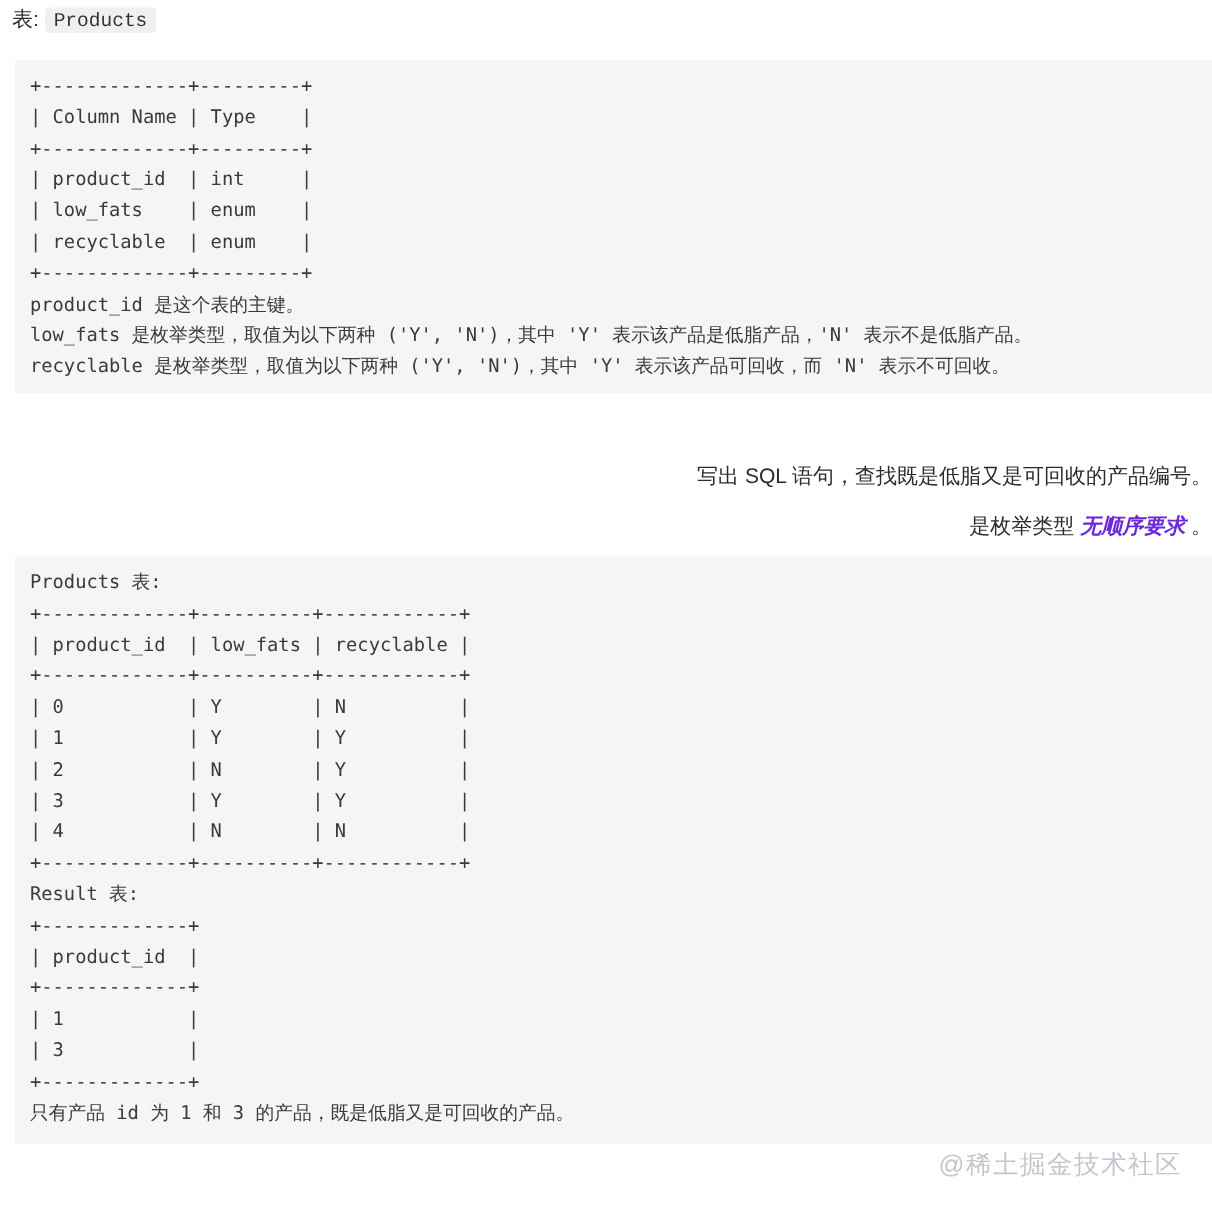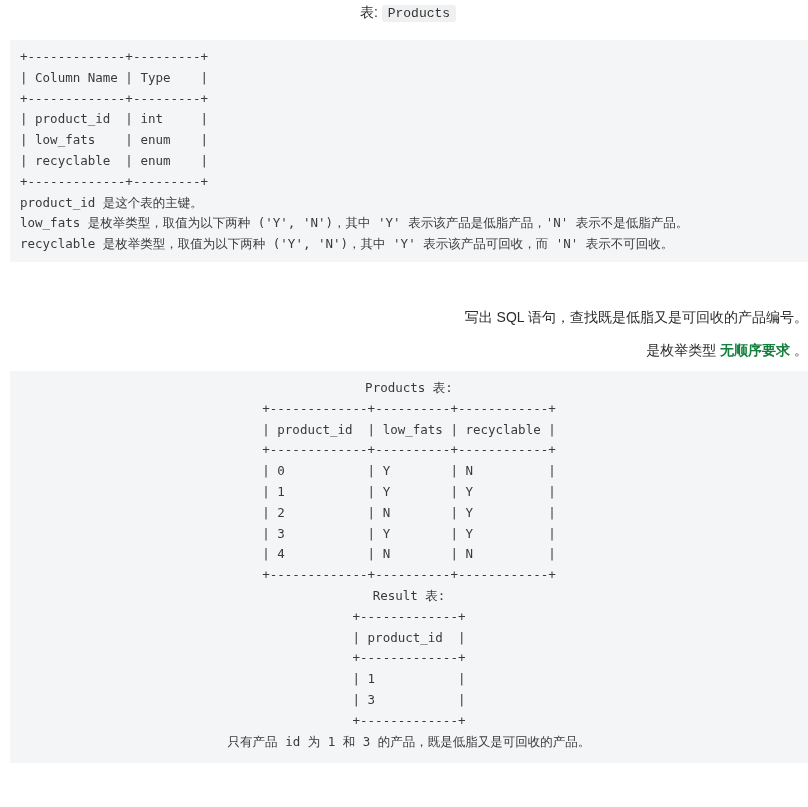--- a/index.html
+++ b/index.html
@@ -11,21 +11,20 @@
     position: relative;
     overflow: hidden;
   }
   .doc { position: relative; width: 100%; height: 100%; }
 
   .intro-line {
     margin: 2px 0 16px 8px;
     font-size: 14px;
     line-height: 20px;
     color: #2f2f2f;
-    text-align: center;
   }
   .inline-code {
     font-family: "Liberation Mono", monospace;
     font-size: 13px;
     background: #eff0f1;
     color: #333333;
     padding: 1px 6px;
     border-radius: 3px;
   }
 
@@ -34,31 +33,31 @@
     font-size: 12.5px;
     line-height: 20.8px;
     background: #f4f5f6;
     color: #3a3a3a;
     margin: 10px 0 0 10px;
     padding: 7px 10px 8px 10px;
     white-space: pre;
     overflow: hidden;
   }
   pre.schema-block { height: 222px; }
-  pre.example-block { height: 392px; text-align: center; }
+  pre.example-block { height: 392px; }
 
   .para {
     margin: 11px 0 0 8px;
     font-size: 14px;
     line-height: 22px;
     color: #2b2b2b;
     text-align: right;
   }
   .para.first { margin-top: 44px; }
-  .para strong { font-weight: 700; color: #15803d; }
+  .para strong { font-weight: 700; color: #6d28d9; font-style: italic; }
 
   .watermark {
     position: absolute;
     right: 20px;
     bottom: 22px;
     font-size: 17px;
     line-height: 20px;
     color: #c3c7cd;
     letter-spacing: 1px;
     pointer-events: none;
@@ -106,14 +105,15 @@
 +-------------+----------+------------+
 Result 表:
 +-------------+
 | product_id  |
 +-------------+
 | 1           |
 | 3           |
 +-------------+
 只有产品 id 为 1 和 3 的产品，既是低脂又是可回收的产品。</pre>
 
+  <div class="watermark">@稀土掘金技术社区</div>
 
 </div>
 
 </body></html>

